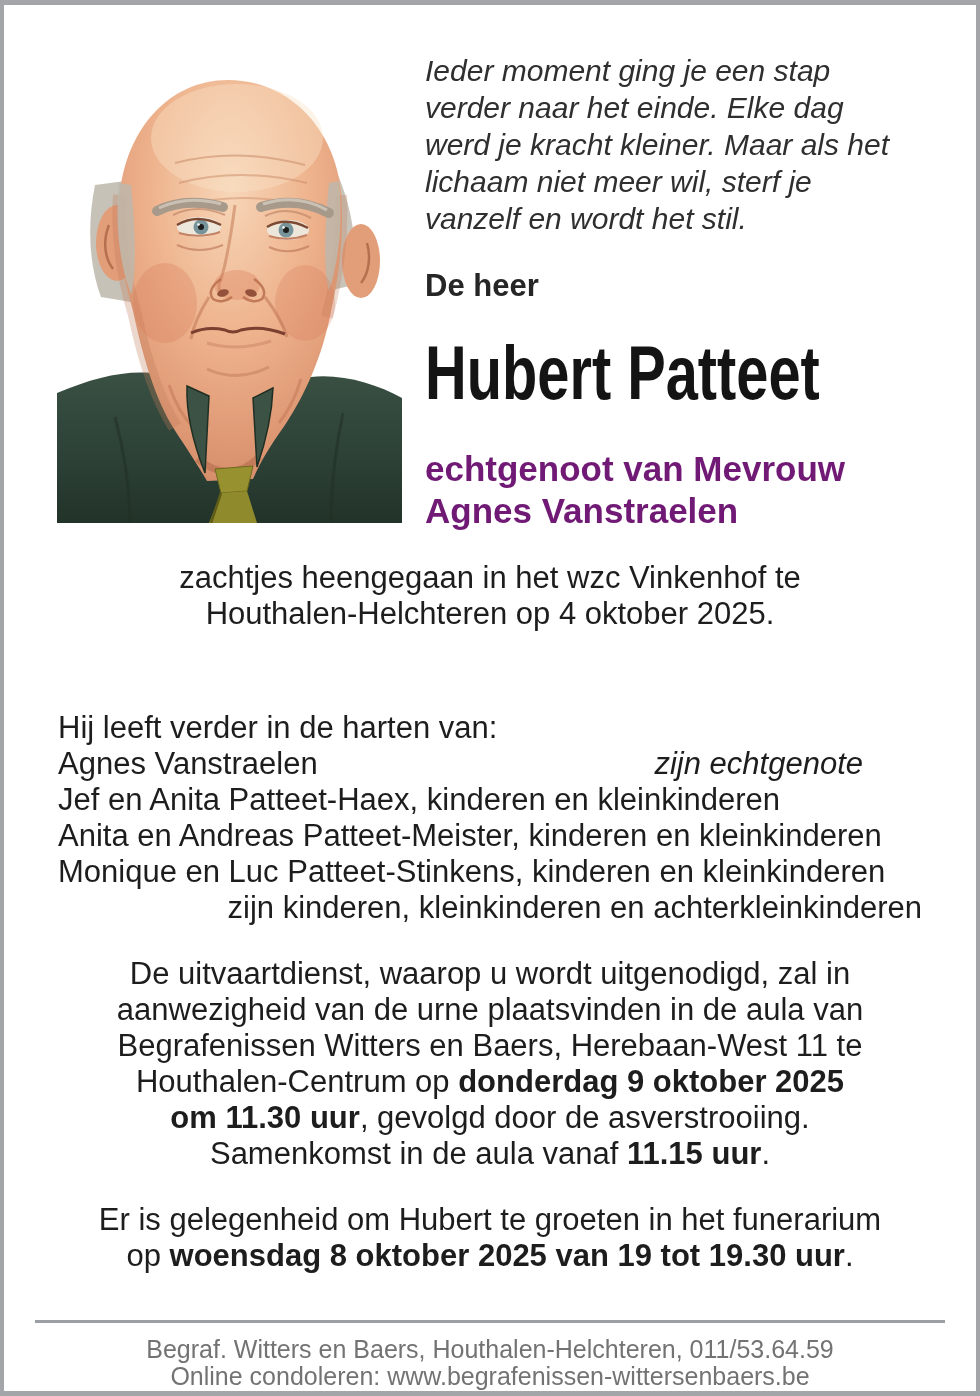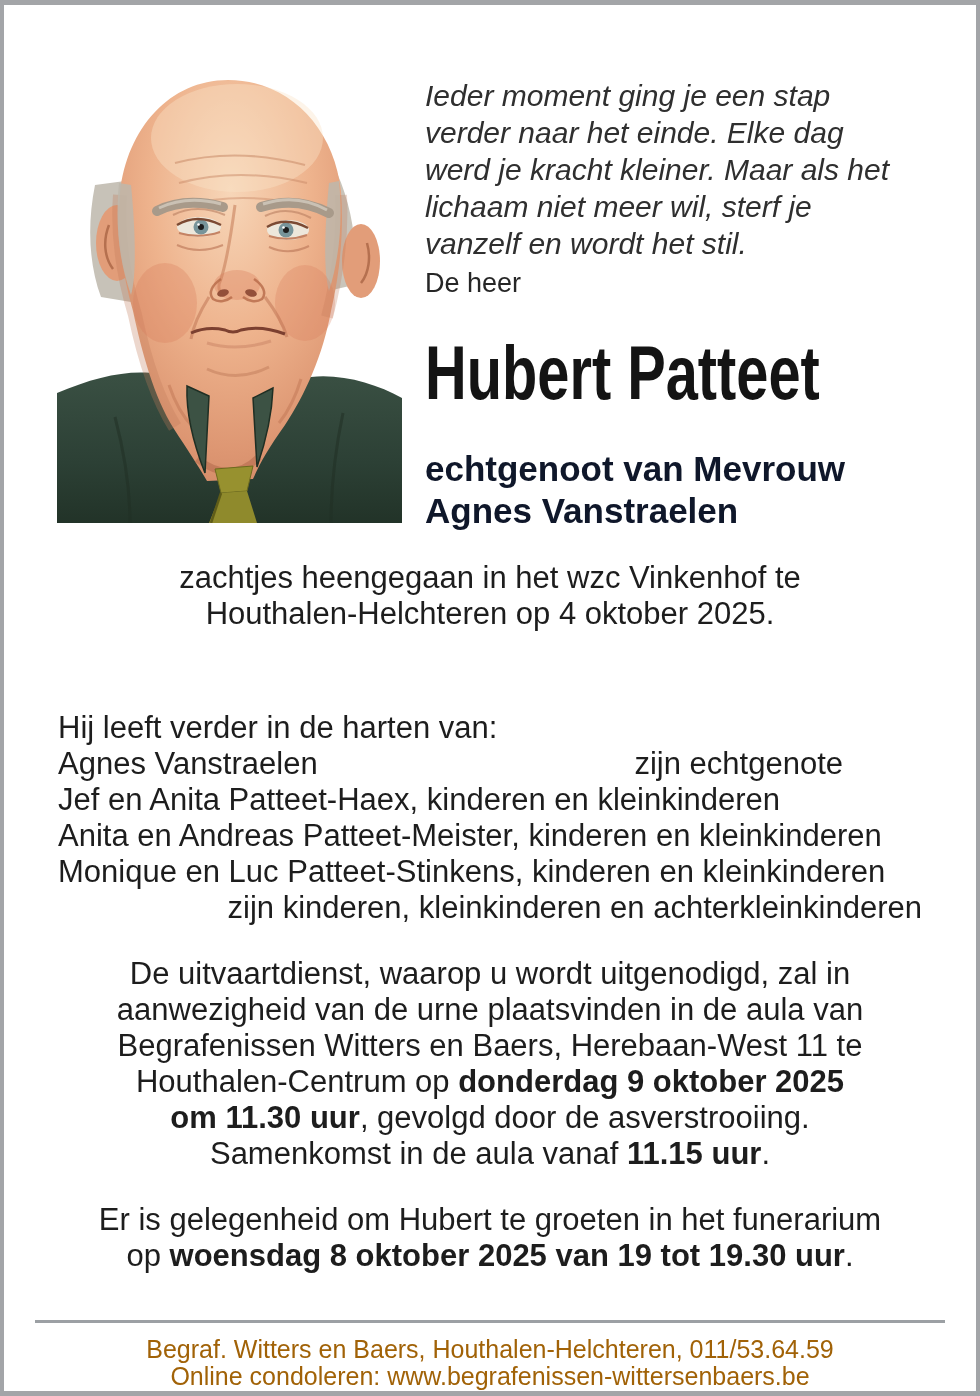--- a/index.html
+++ b/index.html
@@ -6,37 +6,37 @@
   .page {
     position:relative; width:980px; height:1396px; box-sizing:border-box;
     background:#ffffff; border:5px solid #a3a5a8; border-left-width:4px; border-right-width:4px;
     font-family:"Liberation Sans","DejaVu Sans",sans-serif; color:#1d1d1d; overflow:hidden;
   }
   .abs { position:absolute; }
   
   .photo { left:53px; top:30px; width:345px; height:488px; }
   
   .right-col { left:421px; top:47px; width:545px; }
-  .poem { position:absolute; top:0; left:0; font-size:30px; line-height:37px; font-style:italic; color:#2f2f2f;margin-top:25px; }
-  .salutation { position:absolute; top:216px; left:0; font-size:27px; color:#262626; }
+  .poem { position:absolute; top:0; left:0; font-size:30px; line-height:37px; font-style:italic; color:#2f2f2f; }
+  .salutation { position:absolute; top:216px; left:0; font-size:31px; color:#262626;font-weight:bold; }
   .deceased-name {
     position:absolute; top:283px; left:0; font-size:76px; line-height:76px; font-weight:bold;
     color:#141414; white-space:nowrap; transform:scaleX(0.76); transform-origin:0 0;
   }
-  .spouse { position:absolute; top:396px; left:0; font-size:35px; line-height:42px; font-weight:bold; color:#0f172a; }
+  .spouse { position:absolute; top:396px; left:0; font-size:35px; line-height:42px; font-weight:bold; color:#701a75; }
   
   .birth { top:555px; left:0; width:100%; text-align:center; font-size:31px; line-height:36px; }
   .family { top:705px; left:54px; width:864px; font-size:31px; line-height:36px; }
   .family .row2 { display:flex; justify-content:space-between; }
-  .family .relation { margin-right:79px; }
+  .family .relation { font-style:italic; margin-right:59px; }
   .family .closing { text-align:right; }
   .service { top:951px; left:0; width:100%; text-align:center; font-size:31px; line-height:36px; }
   .greeting { top:1197px; left:0; width:100%; text-align:center; font-size:31px; line-height:36px; }
   .divider { top:1315px; left:31px; width:910px; height:3px; background:#9ca0a4; }
-  .footer { top:1331px; left:0; width:100%; text-align:center; font-size:25px; line-height:27px; color:#a16207; }
+  .footer { top:1331px; left:0; width:100%; text-align:center; font-size:25px; line-height:27px; color:#737373; }
   b { font-weight:bold; }
 </style>
 </head>
 <body>
 
 <div class="page">
 
   <div class="abs photo">
     <svg viewBox="0 0 345 488" width="345" height="488">
       <defs>

